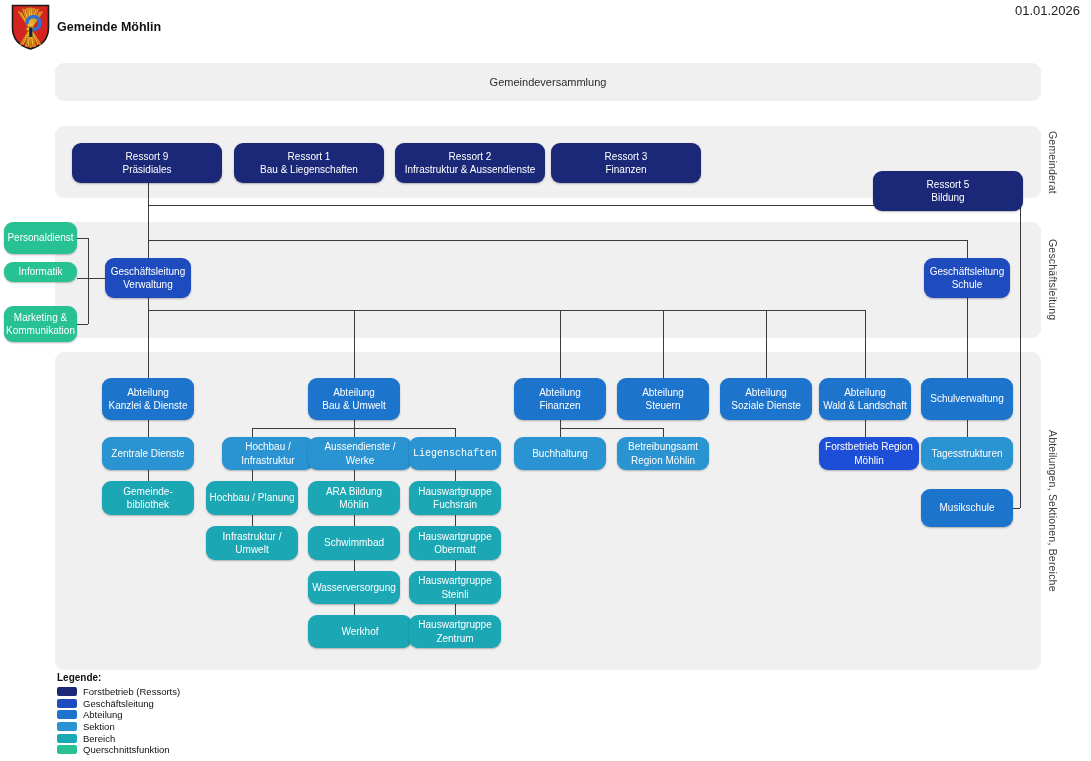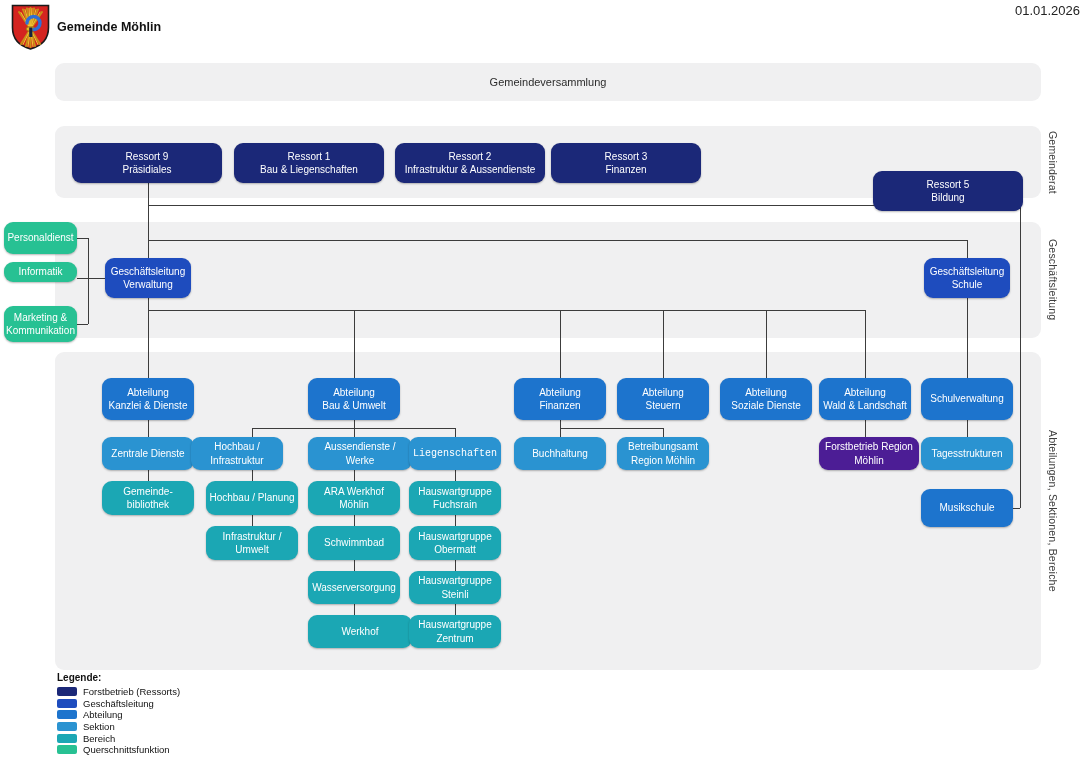--- a/index.html
+++ b/index.html
@@ -146,38 +146,38 @@
 Finanzen</div>
   <div class="box" style="left: 617px; top: 378px; width: 92px; height: 42px; background: rgb(29, 116, 205);">Abteilung
 Steuern</div>
   <div class="box" style="left: 720px; top: 378px; width: 92px; height: 42px; background: rgb(29, 116, 205);">Abteilung
 Soziale Dienste</div>
   <div class="box" style="left: 819px; top: 378px; width: 92px; height: 42px; background: rgb(29, 116, 205);">Abteilung
 Wald &amp; Landschaft</div>
   <div class="box" style="left: 921px; top: 378px; width: 92px; height: 42px; background: rgb(29, 116, 205);">Schulverwaltung</div>
 
   <div class="box" style="left: 102px; top: 437px; width: 92px; height: 33px; background: rgb(42, 147, 209);">Zentrale Dienste</div>
-  <div class="box" style="left: 191px; top: 437px; width: 92px; height: 33px; background: rgb(42, 147, 209);">Hochbau /
+  <div class="box" style="left: 222px; top: 437px; width: 92px; height: 33px; background: rgb(42, 147, 209);">Hochbau /
 Infrastruktur</div>
   <div class="box" style="left: 308px; top: 437px; width: 104px; height: 33px; background: rgb(42, 147, 209);">Aussendienste /
 Werke</div>
   <div class="box" style="left: 409px; top: 437px; width: 92px; height: 33px; background: rgb(42, 147, 209); font-family: Liberation Mono, monospace;">Liegenschaften</div>
   <div class="box" style="left: 514px; top: 437px; width: 92px; height: 33px; background: rgb(42, 147, 209);">Buchhaltung</div>
   <div class="box" style="left: 617px; top: 437px; width: 92px; height: 33px; background: rgb(42, 147, 209);">Betreibungsamt
 Region Möhlin</div>
-  <div class="box" style="left: 819px; top: 437px; width: 100px; height: 33px; background: #4c1d95;">Forstbetrieb Region
+  <div class="box" style="left: 819px; top: 437px; width: 100px; height: 33px; background: #1d4ed8;">Forstbetrieb Region
 Möhlin</div>
   <div class="box" style="left: 921px; top: 437px; width: 92px; height: 33px; background: rgb(42, 147, 209);">Tagesstrukturen</div>
 
-  <div class="box" style="left: 102px; top: 481px; width: 92px; height: 34px; background: rgb(27, 167, 180); border-radius: 10px;">Gemeinde-
+  <div class="box" style="left: 102px; top: 481px; width: 92px; height: 34px; background: rgb(27, 167, 180);">Gemeinde-
 bibliothek</div>
   <div class="box" style="left: 206px; top: 481px; width: 92px; height: 34px; background: rgb(27, 167, 180);">Hochbau / Planung</div>
   <div class="box" style="left: 206px; top: 526px; width: 92px; height: 34px; background: rgb(27, 167, 180);">Infrastruktur /
 Umwelt</div>
-  <div class="box" style="left: 308px; top: 481px; width: 92px; height: 34px; background: rgb(27, 167, 180);">ARA Werkhof Möhlin</div>
+  <div class="box" style="left: 308px; top: 481px; width: 92px; height: 34px; background: rgb(27, 167, 180);">ARA Bildung Möhlin</div>
   <div class="box" style="left: 308px; top: 526px; width: 92px; height: 34px; background: rgb(27, 167, 180);">Schwimmbad</div>
   <div class="box" style="left: 308px; top: 571px; width: 92px; height: 33px; background: rgb(27, 167, 180);">Wasserversorgung</div>
   <div class="box" style="left: 308px; top: 615px; width: 104px; height: 33px; background: rgb(27, 167, 180);">Werkhof</div>
   <div class="box" style="left: 409px; top: 481px; width: 92px; height: 34px; background: rgb(27, 167, 180);">Hauswartgruppe
 Fuchsrain</div>
   <div class="box" style="left: 409px; top: 526px; width: 92px; height: 34px; background: rgb(27, 167, 180);">Hauswartgruppe
 Obermatt</div>
   <div class="box" style="left: 409px; top: 571px; width: 92px; height: 33px; background: rgb(27, 167, 180);">Hauswartgruppe
 Steinli</div>
   <div class="box" style="left: 409px; top: 615px; width: 92px; height: 33px; background: rgb(27, 167, 180);">Hauswartgruppe

